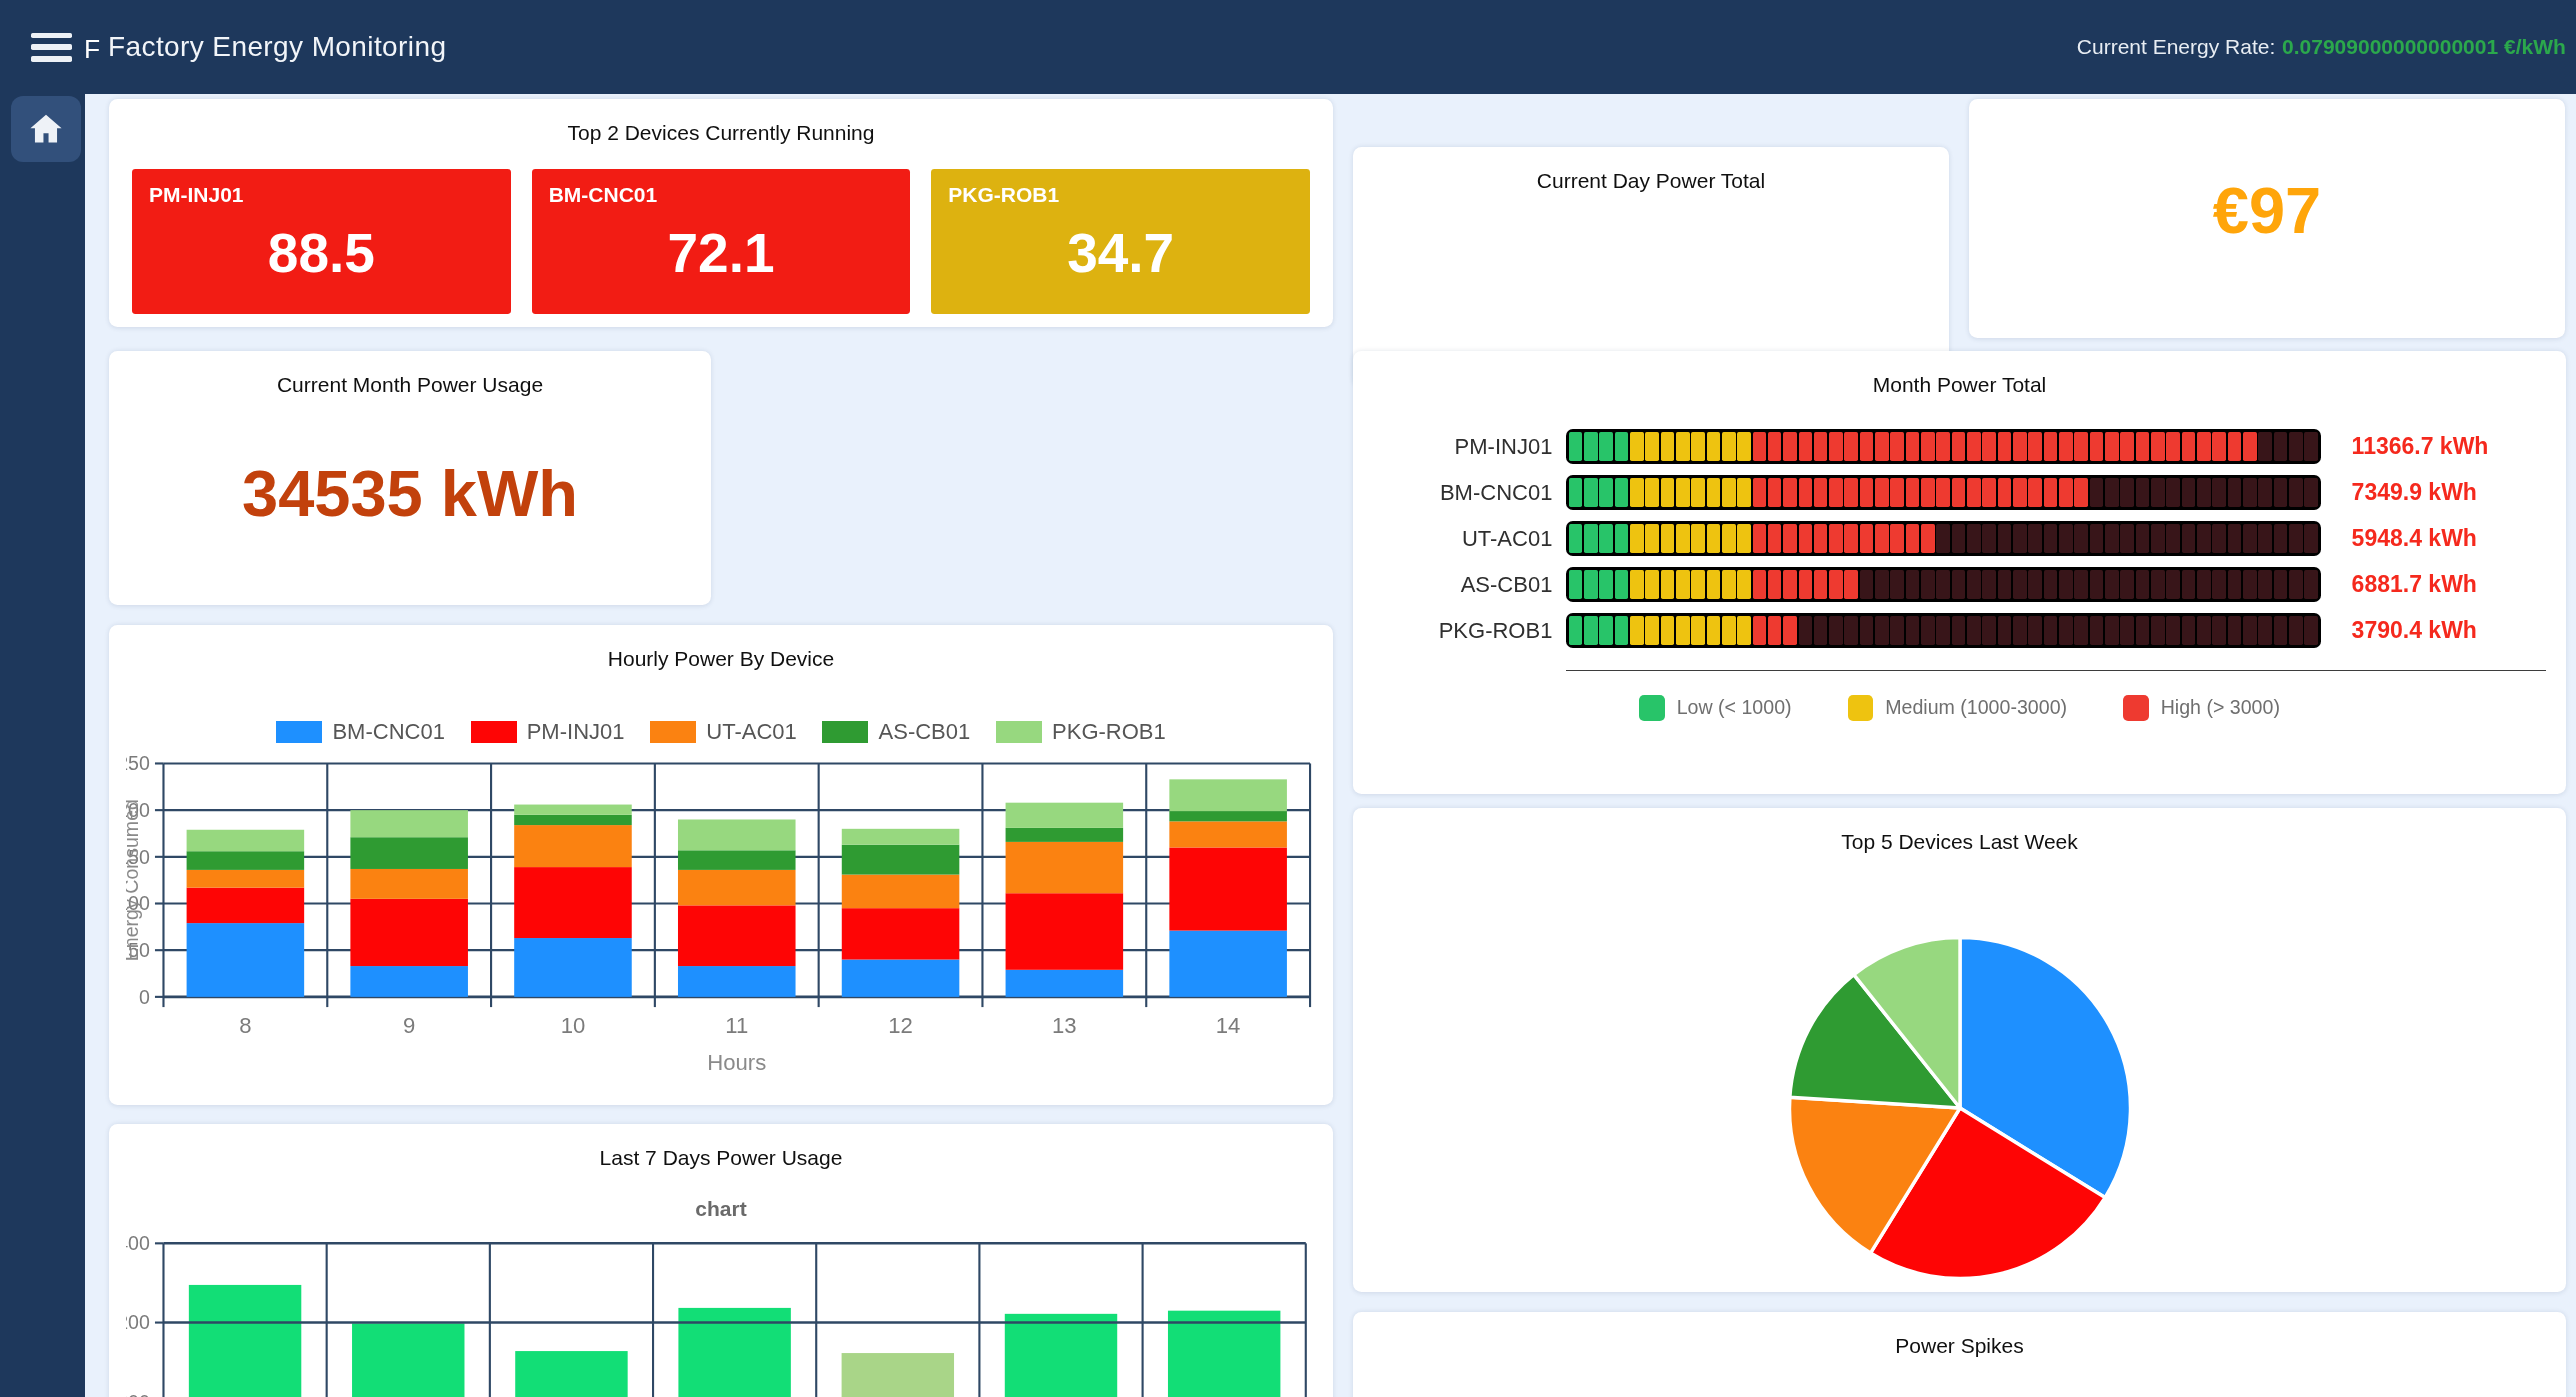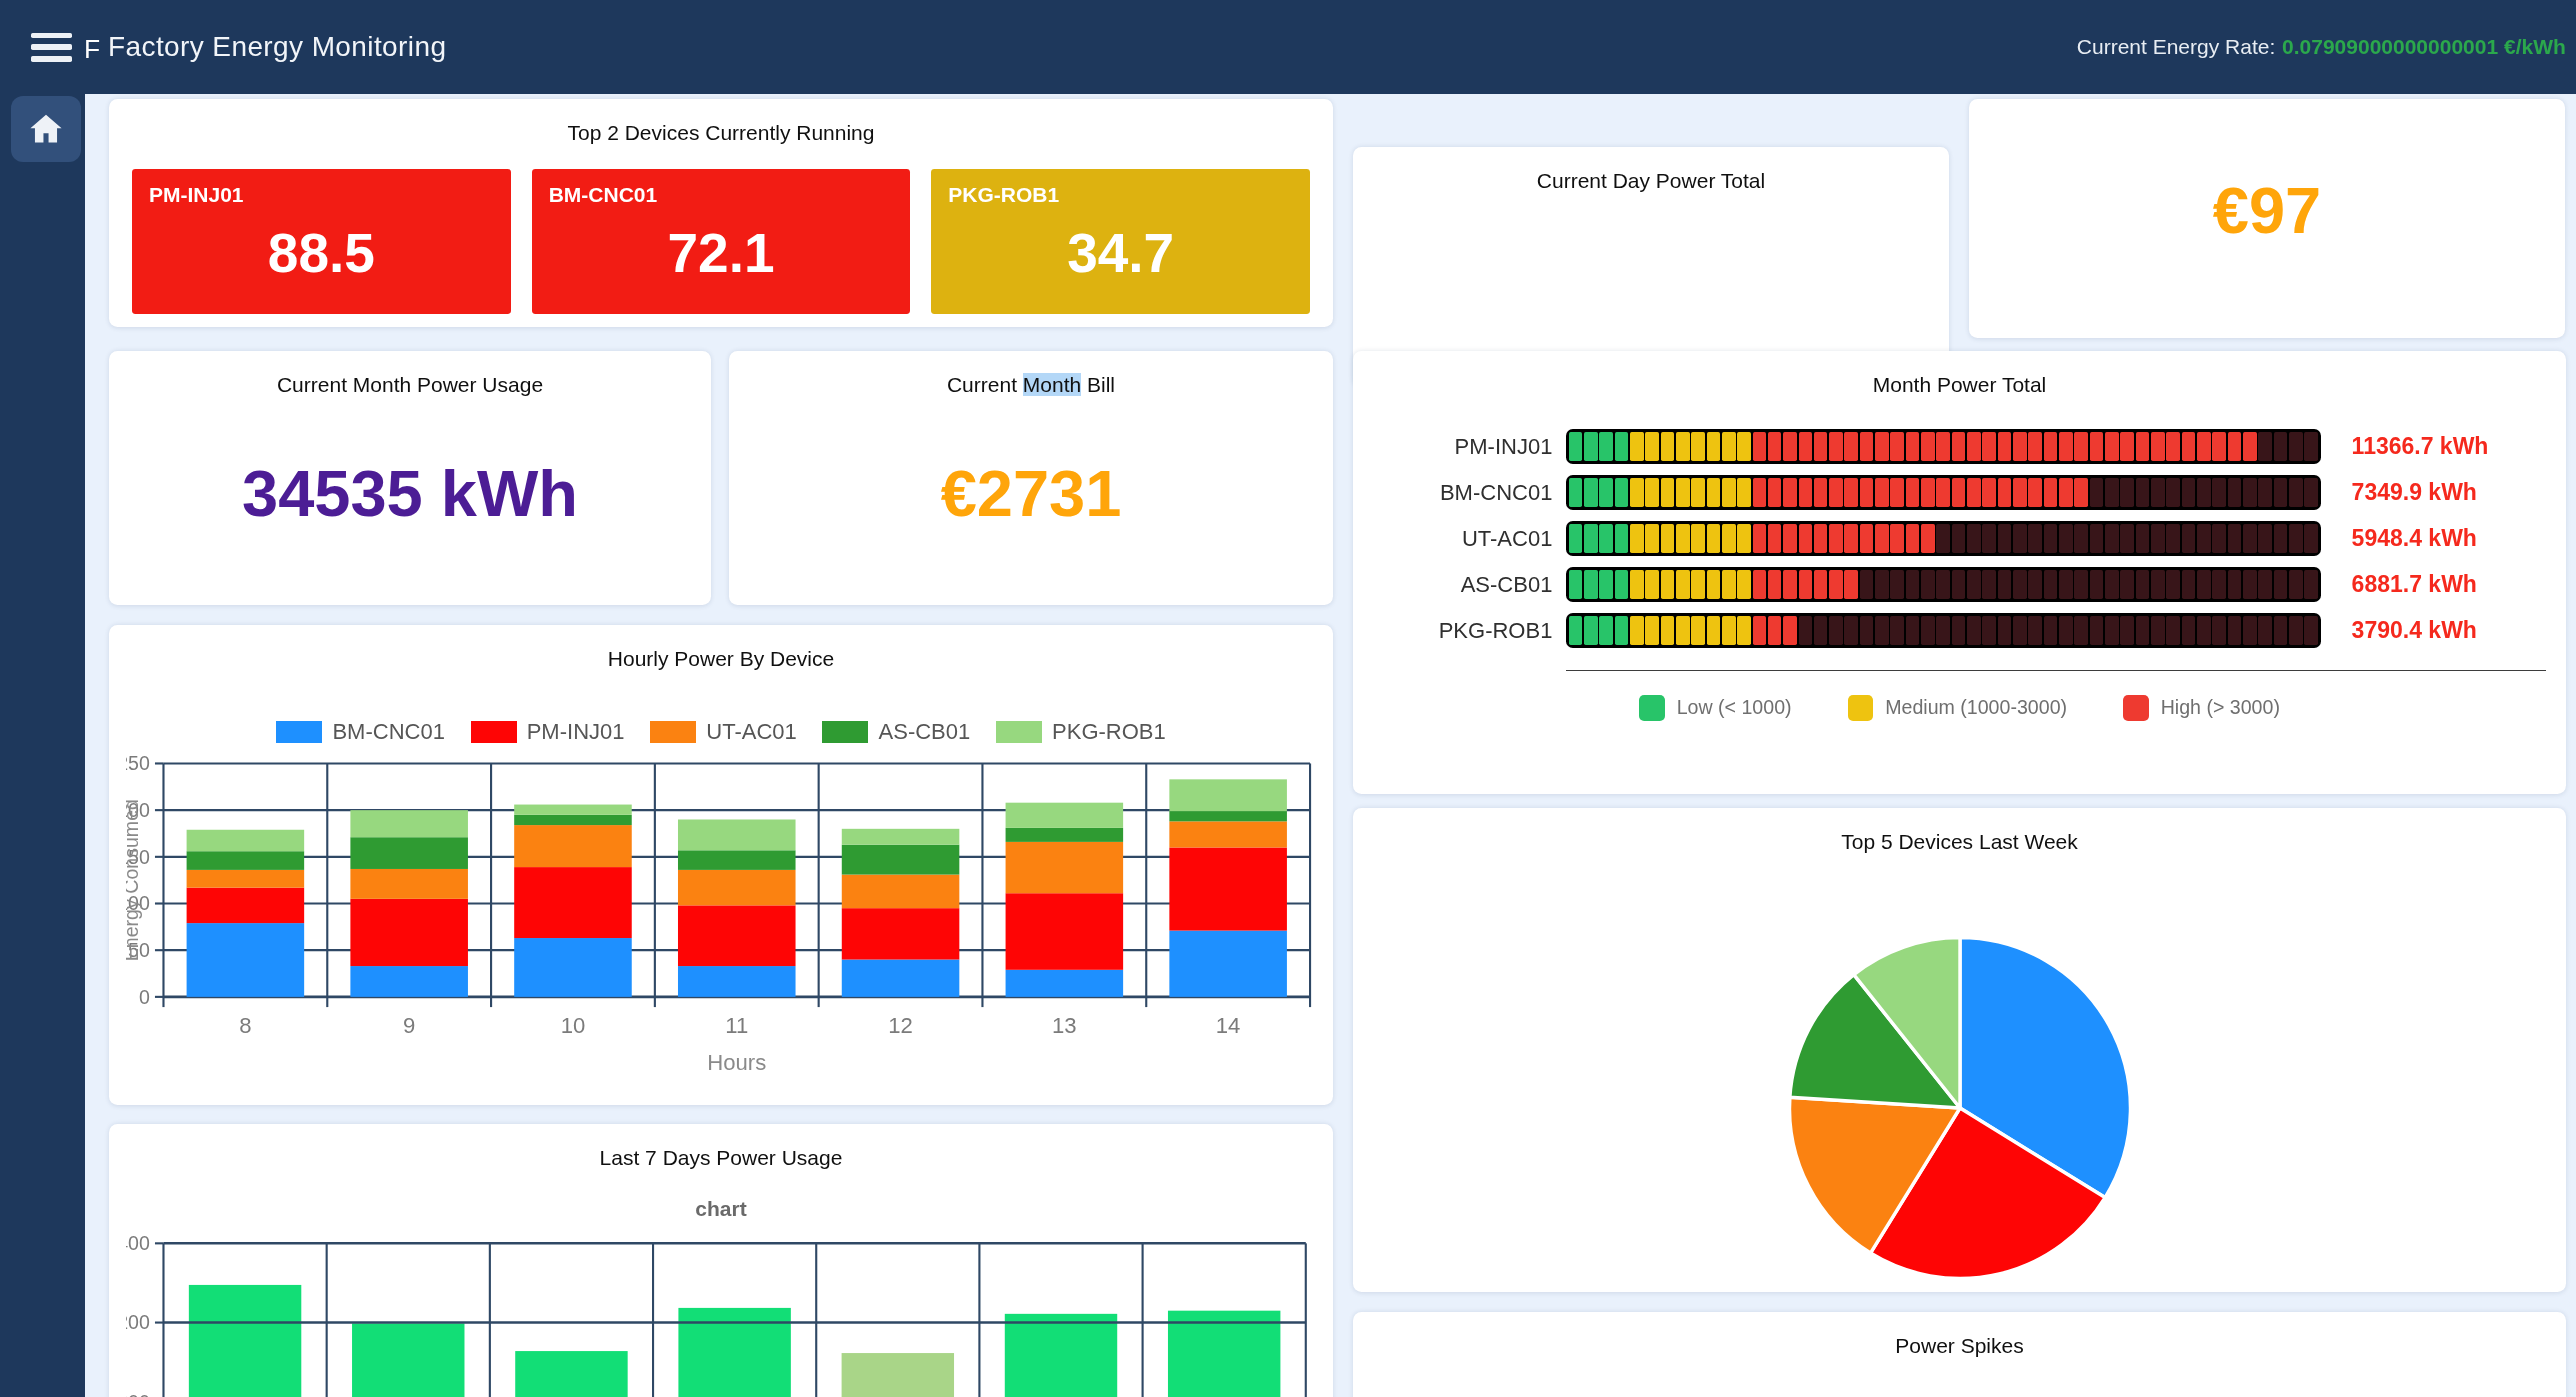--- a/index.html
+++ b/index.html
@@ -112,27 +112,21 @@
 
   <section class="card stat" style="left:1353px; top:99px; width:596px; height:239px;margin-top:48px;">
     <div class="card-title">Current Day Power Total</div>
   </section>
   <section class="card stat" style="left:1969px; top:99px; width:596px; height:239px;">
     <div class="stat-value" style="color: rgb(255, 165, 10);">€97</div>
   </section>
 
   <section class="card stat" style="left:109px; top:351px; width:602px; height:254px;">
     <div class="card-title">Current Month Power Usage</div>
-    <div class="stat-value" style="color: #4c1d95;">34535 kWh</div>
-  </section>
-  <section class="card stat" style="left:729px; top:351px; width:604px; height:254px;">
-    <div class="card-title">
-      <span>Current </span><span class="hl">Month</span><span> Bill</span>
-    </div>
-    <div class="stat-value" style="color: rgb(255, 165, 10);">€2731</div>
+    <div class="stat-value" style="color: #c2410c;">34535 kWh</div>
   </section>
 
   <section class="card" id="panel-month" style="left:1353px; top:351px; width:1213px; height:443px;">
     <div class="card-title">Month Power Total</div>
     <div class="mrows" id="month-rows">
         <div class="mrow">
           <div class="mlabel">PM-INJ01</div>
           <div class="mtrack">
             <div class="mseg" style="background: rgb(40, 196, 105);"></div>
             <div class="mseg" style="background: rgb(40, 196, 105);"></div>

